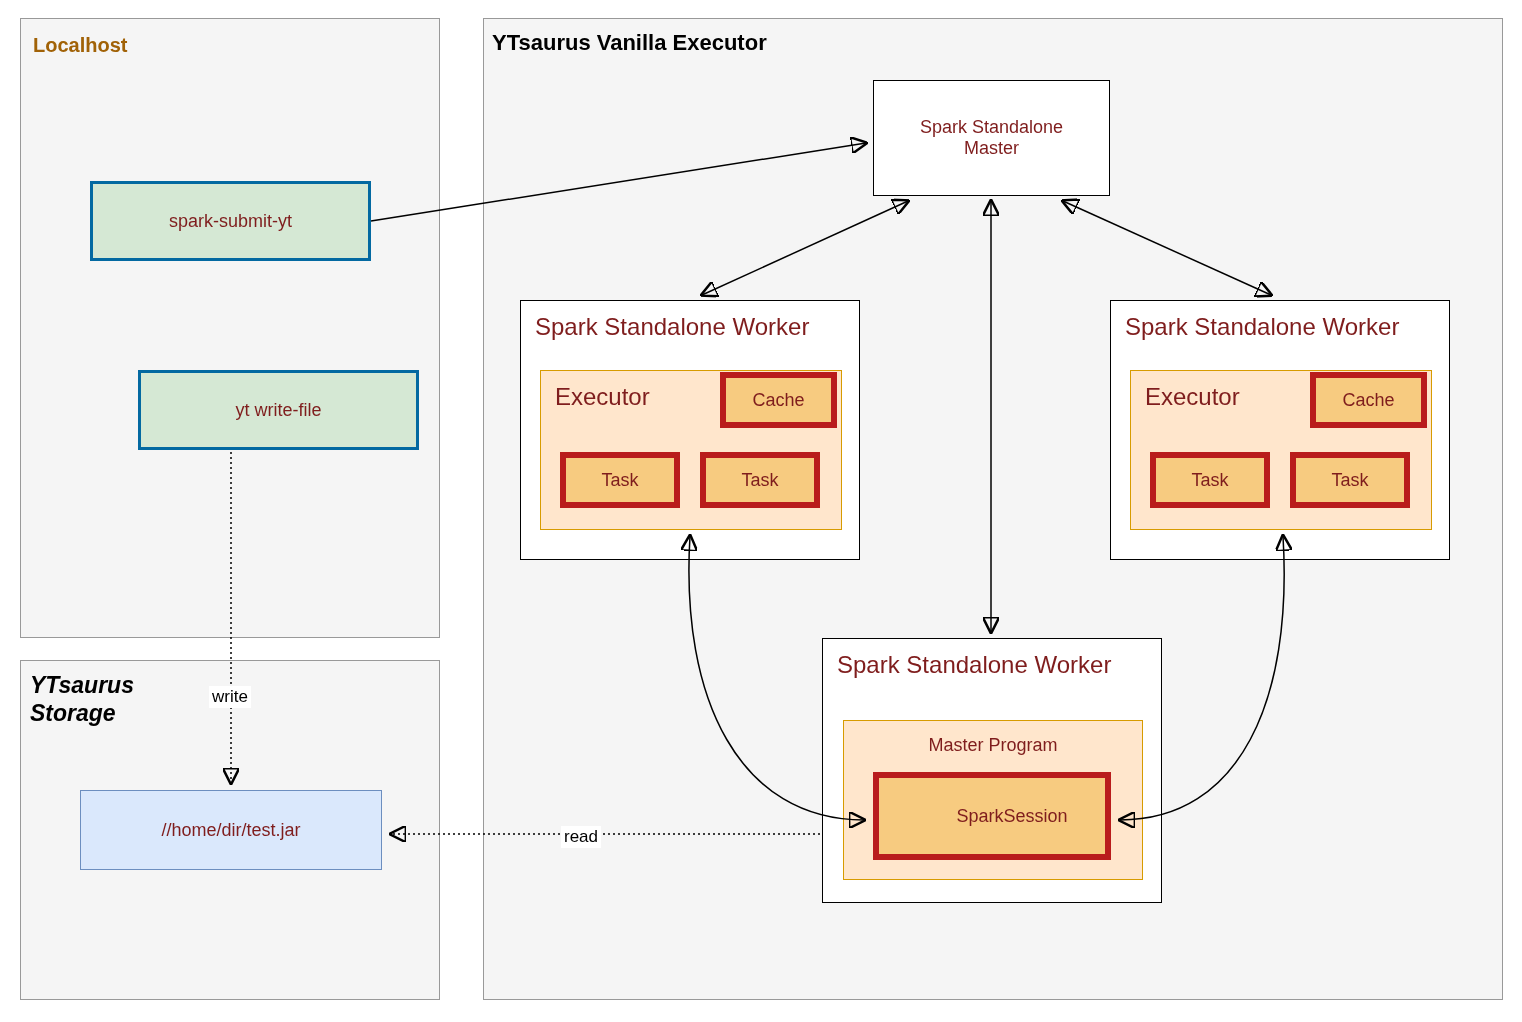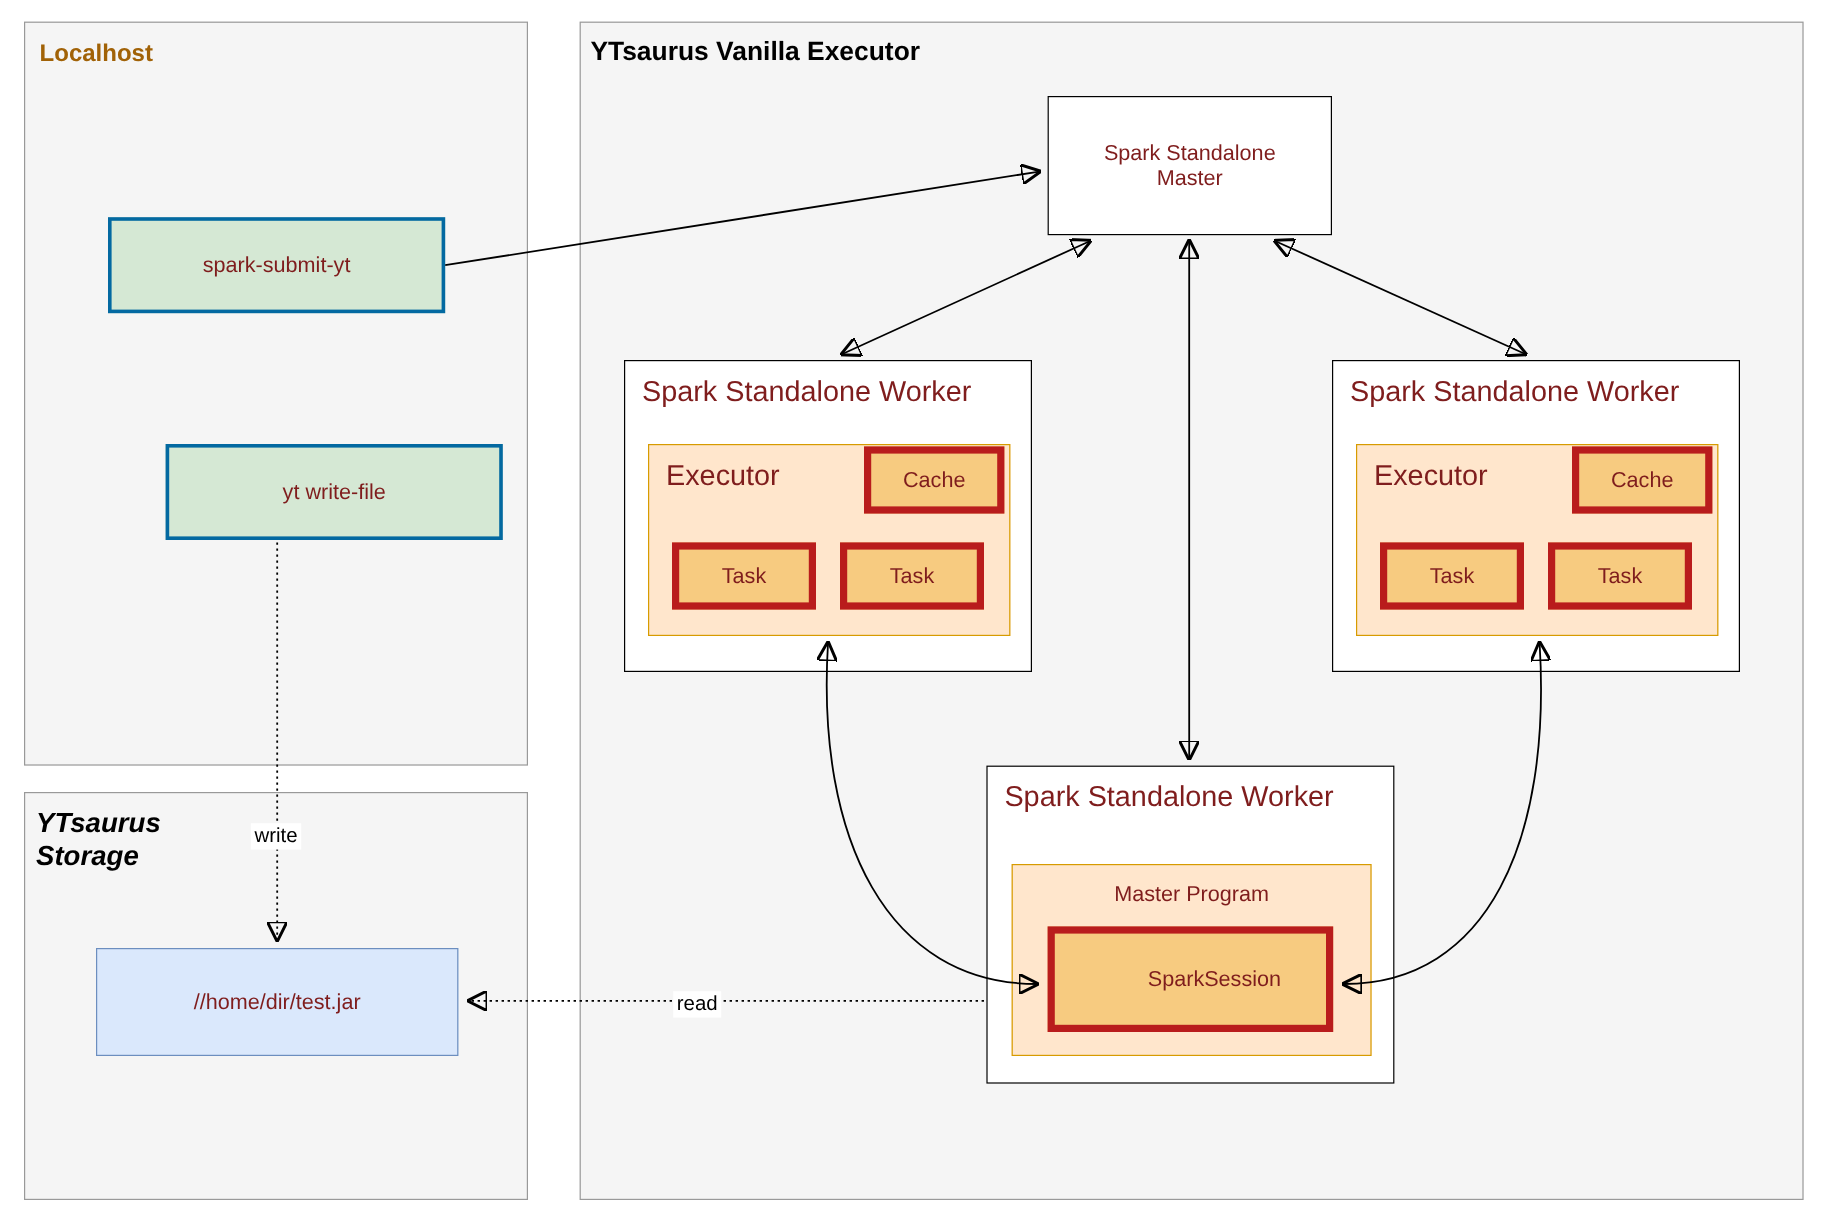--- a/index.html
+++ b/index.html
@@ -40,21 +40,21 @@
 
   <div class="container" style="left:20px;top:660px;width:420px;height:340px;"></div>
   <div class="container-title title-storage" style="left:30px;top:672px;font-style:italic;">YTsaurus Storage</div>
 
   <div class="container" style="left:483px;top:18px;width:1020px;height:982px;"></div>
   <div class="container-title title-lg" style="left:492px;top:30px;">YTsaurus Vanilla Executor</div>
 
   <div class="node node-green" style="left:90px;top:181px;width:281px;height:80px;">spark-submit-yt</div>
   <div class="node node-green" style="left:90px;top:370px;width:281px;height:80px;margin-left:48px;">yt write-file</div>
 
-  <div class="node node-blue" style="left:80px;top:790px;width:302px;height:90px;">//home/dir/test.jar</div>
+  <div class="node node-blue" style="left:80px;top:790px;width:302px;height:80px;">//home/dir/test.jar</div>
 
   <div class="node node-white-center" style="left:873px;top:80px;width:237px;height:116px;">
     <span style="max-width:170px;display:inline-block;">Spark Standalone Master</span>
   </div>
 
   <div class="node node-white" style="left:520px;top:300px;width:340px;height:260px;">
     <span class="inner-label">Spark Standalone Worker</span>
   </div>
   <div class="node orange-light" style="left:540px;top:370px;width:302px;height:160px;">
     <span class="inner-label">Executor</span>

